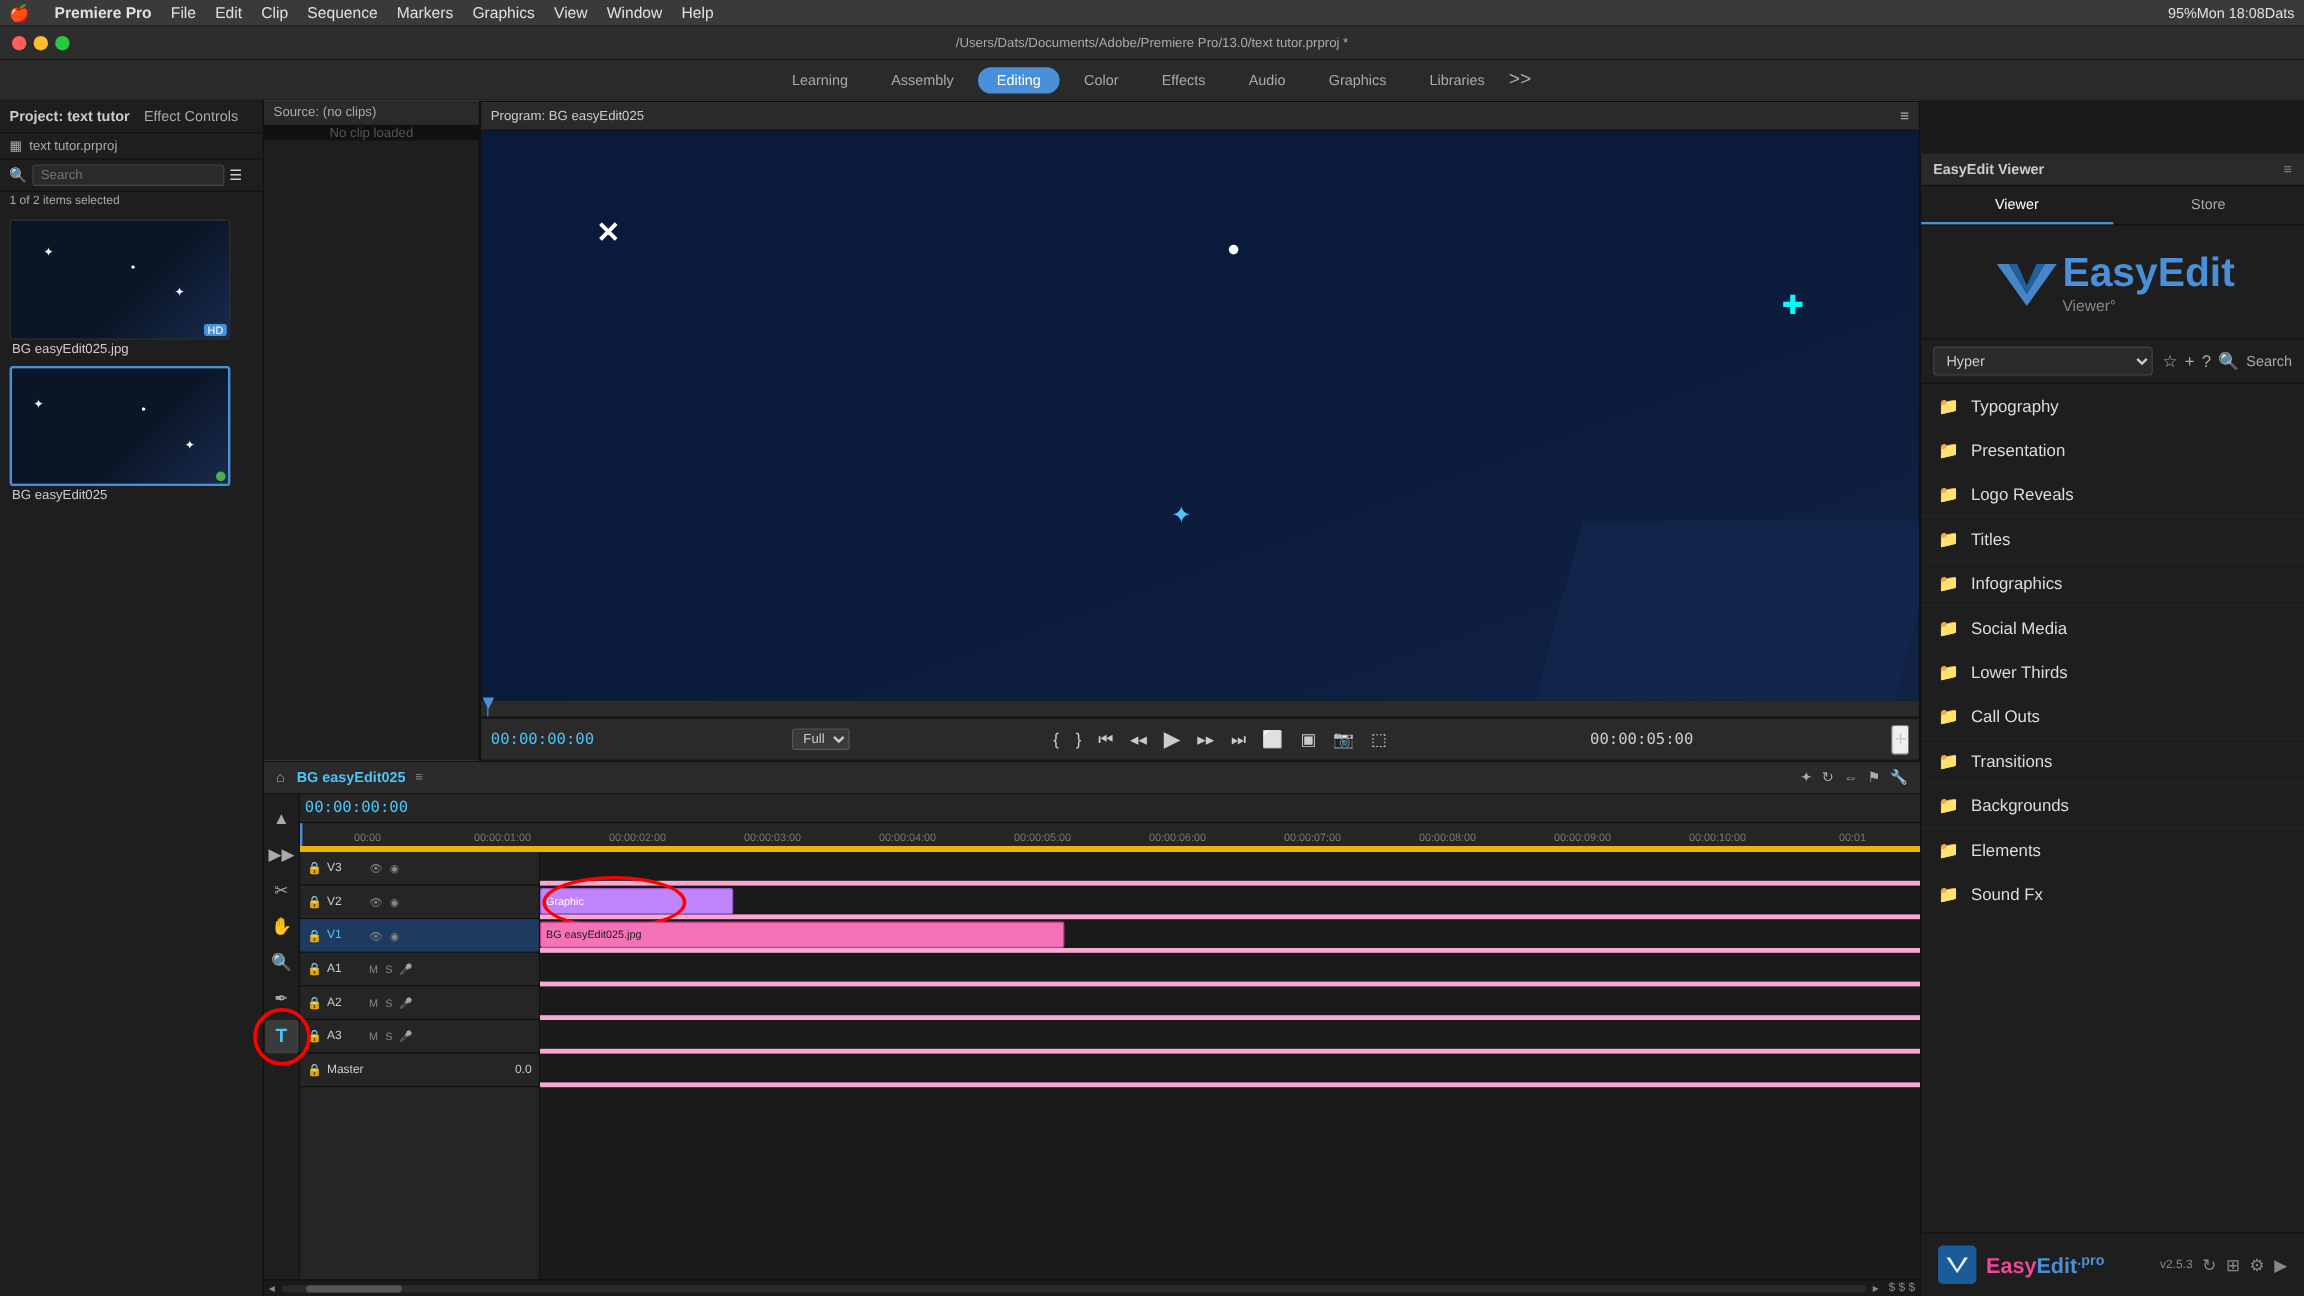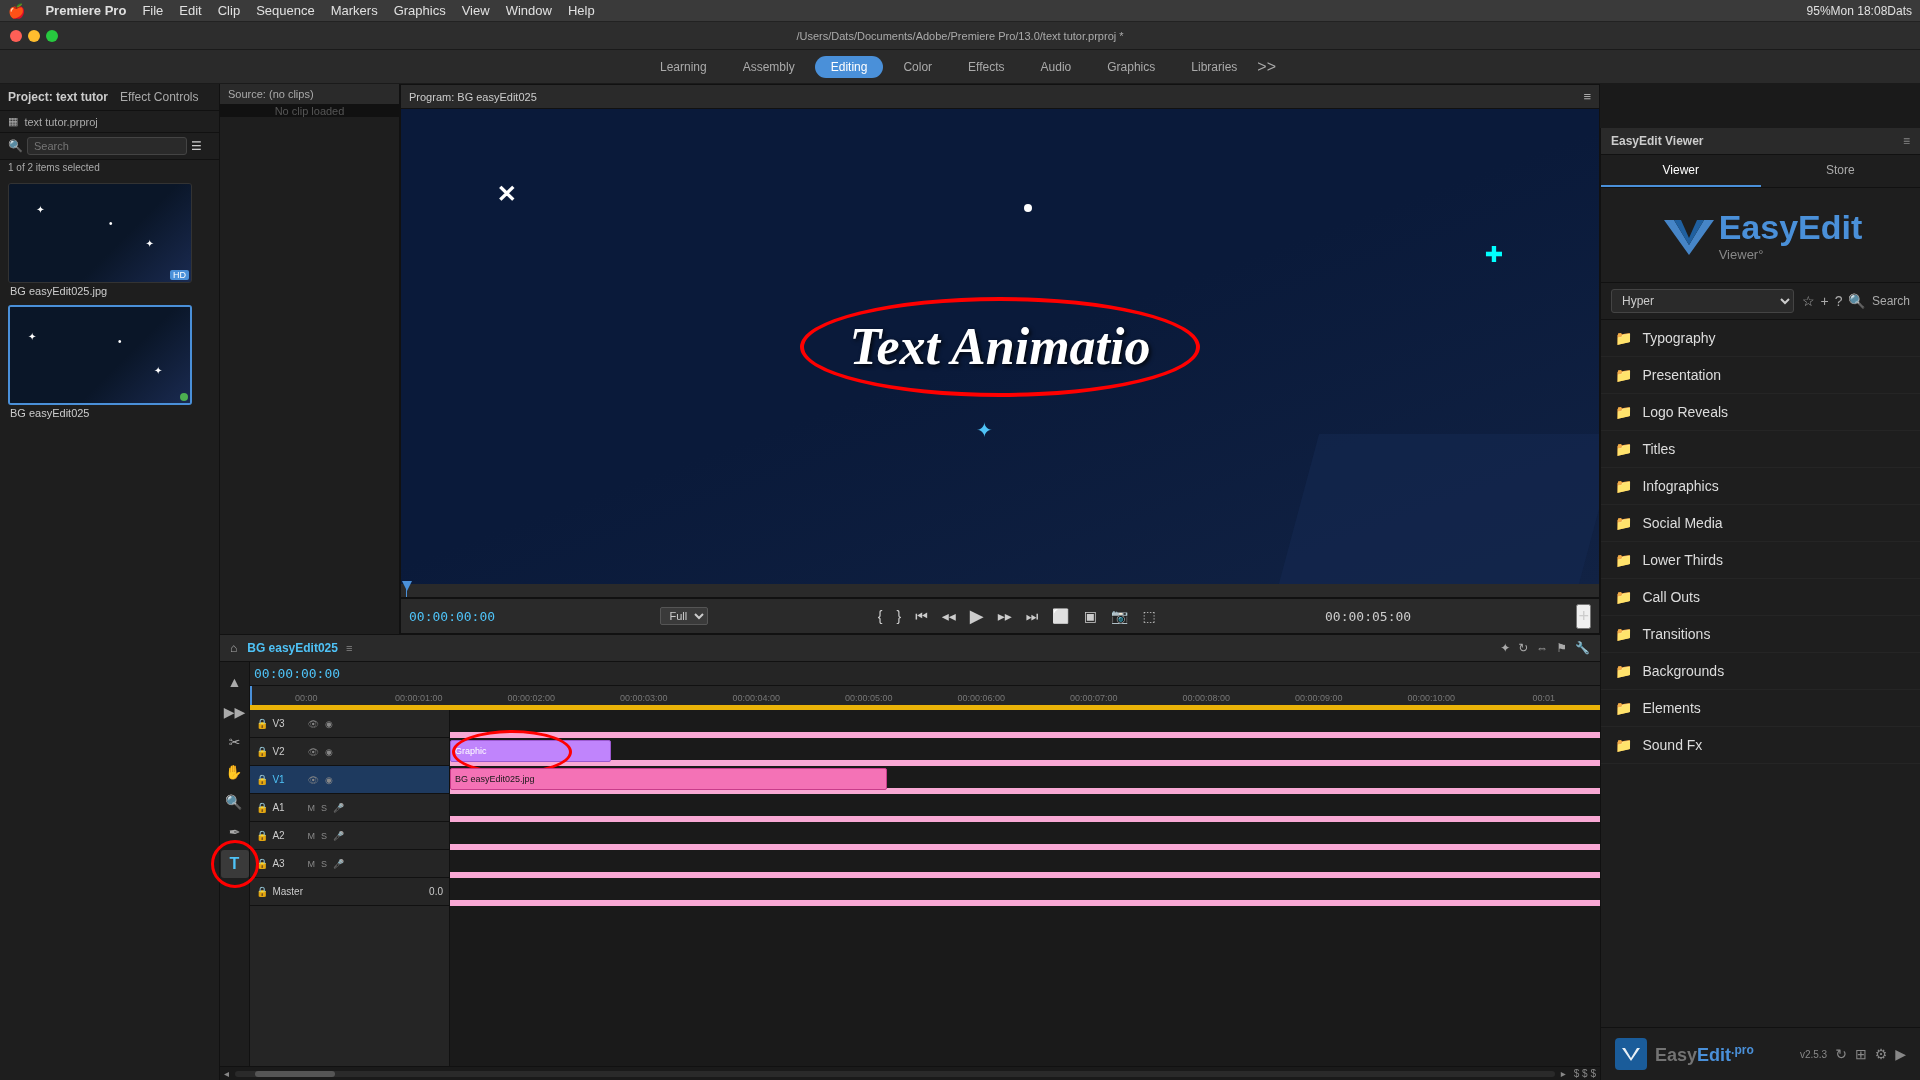--- a/index.html
+++ b/index.html
@@ -427,21 +427,21 @@
     .track-label-row .tl-lock { color: #888; }
     .track-name { font-size: 10px; color: #ccc; min-width: 30px; }
     .track-btn { background: none; border: none; color: #888; font-size: 9px; cursor: pointer; padding: 1px; }
     .track-content-area {
       flex: 1;
       position: relative;
       background: #1a1a1a;
     }
     .track-content-row {
       height: 28px;
-      border-bottom: 6px solid #f9a8d4;
+      border-bottom: 4px solid #f9a8d4;
       position: relative;
     }
     .clip-block {
       position: absolute;
       top: 2px;
       height: 22px;
       border-radius: 2px;
       display: flex;
       align-items: center;
       padding: 0 4px;
@@ -632,21 +632,21 @@
       display: flex;
       align-items: center;
       justify-content: center;
       color: #fff;
       font-size: 14px;
     }
     .bottom-logo-text {
       font-size: 18px;
       font-weight: bold;
     }
-    .bottom-logo-text .easy { color: #737373; }
+    .bottom-logo-text .easy { color: #ec4899; }
     .bottom-logo-text .edit { color: #4a90d9; }
     .bottom-logo-text .pro { color: #4a90d9; font-size: 12px; vertical-align: super; }
     .bottom-right-icons { margin-left: auto; display: flex; gap: 8px; align-items: center; }
     .bottom-icon-btn { background: none; border: none; color: #888; font-size: 14px; cursor: pointer; }
 
     
     ::-webkit-scrollbar { width: 6px; height: 6px; }
     ::-webkit-scrollbar-track { background: #1a1a1a; }
     ::-webkit-scrollbar-thumb { background: #444; border-radius: 3px; }
 
@@ -841,24 +841,20 @@
 
           <div style="position:absolute;inset:0;background:linear-gradient(160deg,#0a1a3a 50%,#112244 100%);"></div>
 
           <div class="diagonal-bar"></div>
 
           <span class="preview-star" style="top:15%;left:8%;font-size:24px;font-weight:bold;">✕</span>
           <div class="preview-dot" style="top:20%;left:52%;"></div>
           <span class="preview-cross" style="top:28%;right:8%;">✚</span>
           <span class="preview-plus-white" style="bottom:30%;left:48%;color:#4fc3f7;font-size:20px;">✦</span>
 
-          <div class="text-animation-container">
-            <div class="red-oval"></div>
-            <span class="text-anim-label">Text Animatio</span>
-          </div>
         </div>
 
         <div class="monitor-scrub-area">
           <div class="scrub-playhead"></div>
           <div class="scrub-line"></div>
         </div>
 
         <div class="monitor-controls">
           <span class="monitor-timecode highlight-blue">00:00:00:00</span>
           <select class="fit-dropdown">

